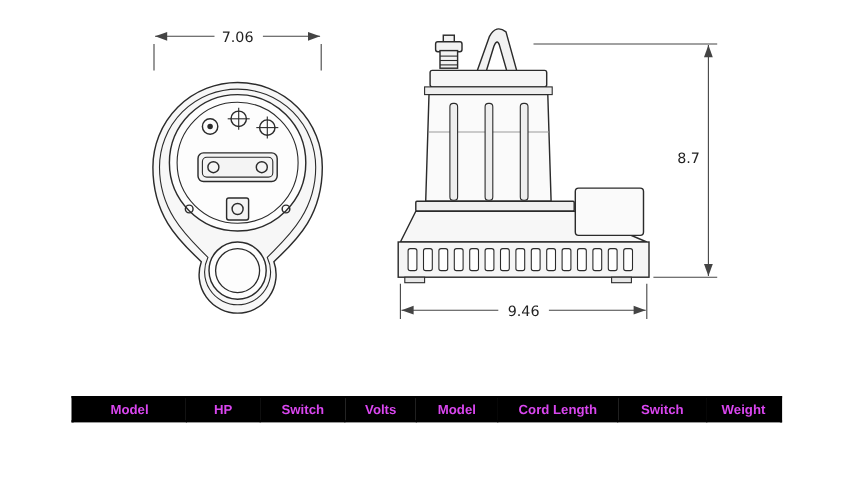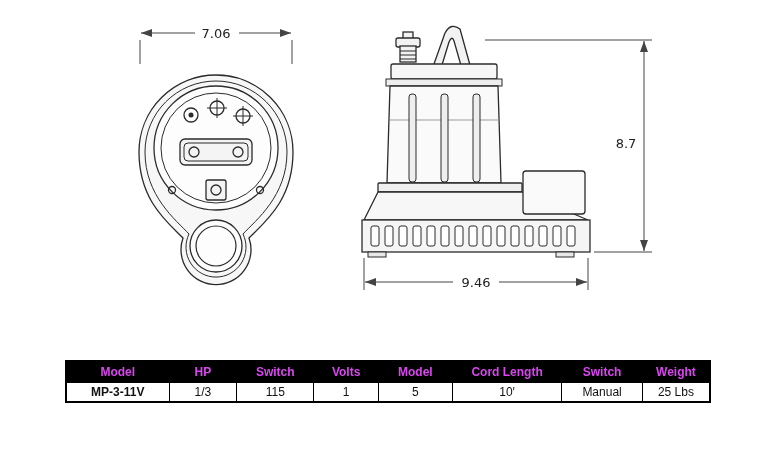--- a/index.html
+++ b/index.html
@@ -147,26 +147,16 @@
         <th>HP</th>
         <th>Switch</th>
         <th>Volts</th>
         <th>Model</th>
         <th>Cord Length</th>
         <th>Switch</th>
         <th>Weight</th>
       </tr>
     </thead>
     <tbody>
-      <tr>
-        <td class="model">MP-3-11V</td>
-        <td>1/3</td>
-        <td>115</td>
-        <td>1</td>
-        <td>5</td>
-        <td>10′</td>
-        <td>Manual</td>
-        <td>25 Lbs</td>
-      </tr>
     </tbody>
   </table>
 
 </div>
 
 </body></html>

